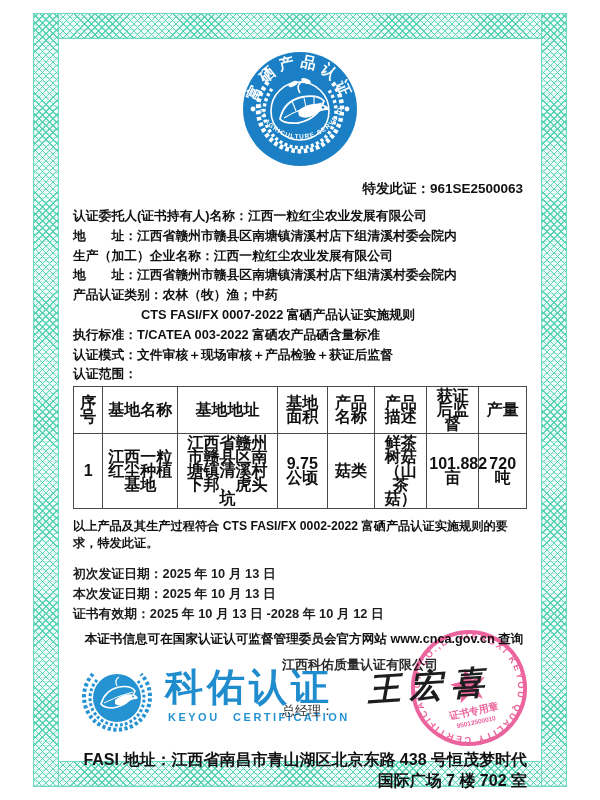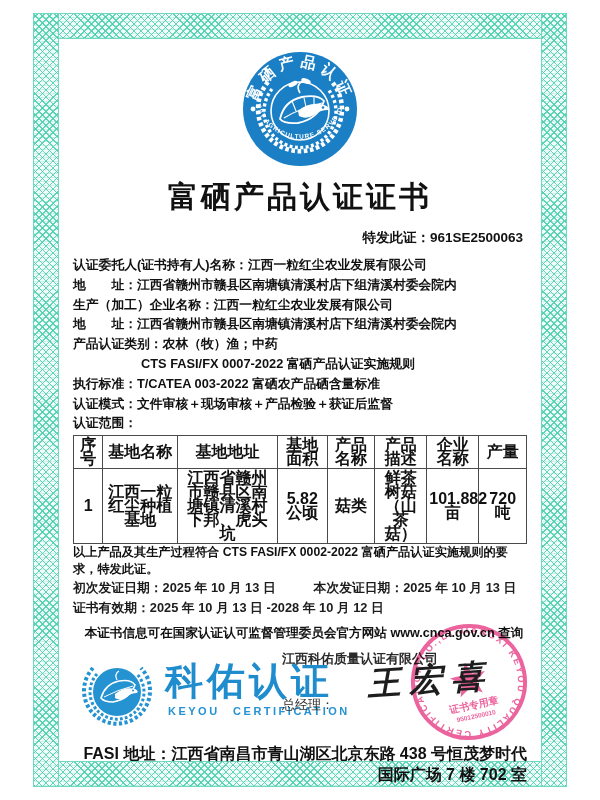--- a/index.html
+++ b/index.html
@@ -52,22 +52,22 @@
   }
   table.scope th,table.scope td{
     border:1px solid #4a4a4a;text-align:center;vertical-align:middle;
     padding:2px 2px;line-height:14px;
   }
   table.scope th{height:26px;font-weight:700;}
   table.scope td{height:54px;font-weight:600;}
   .c-no{width:6.5%;}.c-base{width:16.5%;}.c-addr{width:22%;}.c-area{width:11%;}
   .c-pname{width:10.5%;}.c-pdesc{width:11.5%;}.c-scale{width:11.5%;}.c-yield{width:10.5%;}
 
-  .statement{font-size:12.2px;font-weight:700;color:#111;}
-  .dates-row{display:flex;margin-top:0;font-size:12.8px;font-weight:700;line-height:20px;}
+  .statement{margin-top:9px;font-size:12.2px;font-weight:700;color:#111;}
+  .dates-row{display:flex;margin-top:12px;font-size:12.8px;font-weight:700;line-height:20px;flex-direction:column;}
   .dates-row .d1{width:53%;}
   .validity{font-size:12.8px;font-weight:700;line-height:20px;}
   .query-line{margin-top:7px;text-align:center;font-size:12.6px;font-weight:700;color:#111;margin-left:8px;}
 
   .footer{position:relative;margin-top:8px;height:92px;}
   .keyou-logo{position:absolute;left:0;top:2px;}
   .brand-cn{
     position:absolute;left:92px;top:12px;font-size:38px;font-weight:800;
     color:#1f8ccd;letter-spacing:4px;line-height:38px;
   }
@@ -124,21 +124,20 @@
       <ellipse cx="53" cy="35" rx="5" ry="2.4" fill="#ffffff" transform="rotate(-28 53 35)"></ellipse>
       <ellipse cx="66" cy="32" rx="5" ry="2.4" fill="#ffffff" transform="rotate(22 66 32)"></ellipse>
       <path d="M40 70 Q44 52 62 48 Q78 45 84 52 Q78 70 58 74 Q44 75 40 70 Z" fill="none" stroke="#ffffff" stroke-width="1.8"></path>
       <path d="M44 69 Q58 60 82 54" stroke="#ffffff" stroke-width="1.2" fill="none"></path>
       <path d="M52 52 L56 62 M64 49 L66 58 M74 48 L74 56" stroke="#ffffff" stroke-width="1.1"></path>
       <path d="M58 62 Q70 52 84 56 Q90 58 88 61 Q80 61 74 66 Q66 71 59 67 Z" fill="#ffffff"></path>
       <circle cx="83" cy="58.5" r="1.3" fill="#1a7fc4"></circle>
     </g>
   </svg>
 
-  <div class="cert-title">富硒产品认证证书</div>
   <div class="cert-no">特发此证：961SE2500063</div>
 
   <div class="info">
     <div class="info-line">认证委托人(证书持有人)名称：江西一粒红尘农业发展有限公司</div>
     <div class="info-line">地　　址：江西省赣州市赣县区南塘镇清溪村店下组清溪村委会院内</div>
     <div class="info-line">生产（加工）企业名称：江西一粒红尘农业发展有限公司</div>
     <div class="info-line">地　　址：江西省赣州市赣县区南塘镇清溪村店下组清溪村委会院内</div>
     <div class="info-line">产品认证类别：农林（牧）渔；中药</div>
     <div class="info-line indent">CTS FASI/FX 0007-2022 富硒产品认证实施规则</div>
     <div class="info-line">执行标准：T/CATEA 003-2022 富硒农产品硒含量标准</div>
@@ -158,30 +157,30 @@
         <col class="c-yield">
     </colgroup>
     <thead>
       <tr>
         <th>序号</th>
         <th>基地名称</th>
         <th>基地地址</th>
         <th>基地面积</th>
         <th>产品名称</th>
         <th>产品描述</th>
-        <th>企业名称</th>
+        <th>获证后监督</th>
         <th>产量</th>
       </tr>
     </thead>
     <tbody>
       <tr>
         <td>1</td>
         <td>江西一粒红尘种植基地</td>
         <td>江西省赣州市赣县区南塘镇清溪村下邦、虎头坑</td>
-        <td>5.82 公顷</td>
+        <td>9.75 公顷</td>
         <td>菇类</td>
         <td>鲜茶树菇（山茶菇）</td>
         <td>101.882 亩</td>
         <td>720 吨</td>
       </tr>
     </tbody>
   </table>
 
   <div class="statement">以上产品及其生产过程符合 CTS FASI/FX 0002-2022 富硒产品认证实施规则的要求，特发此证。</div>
 

